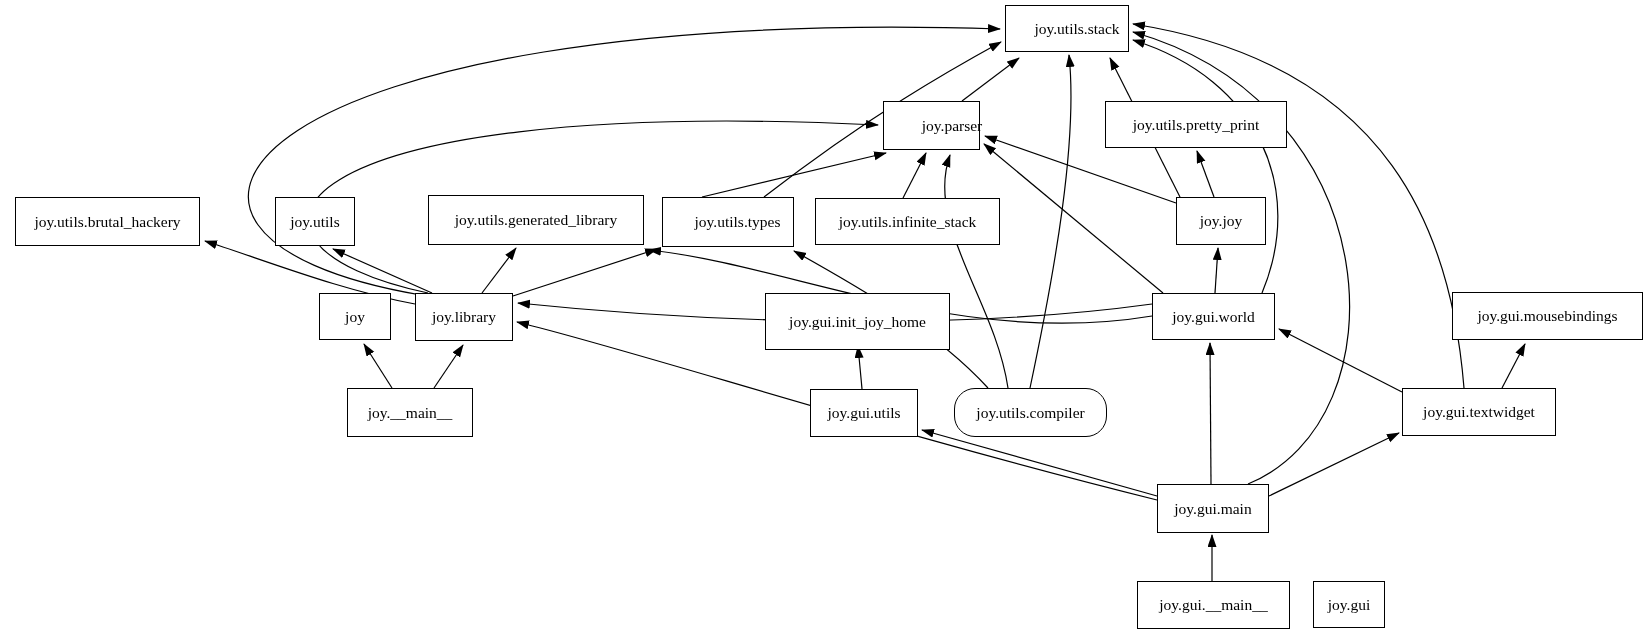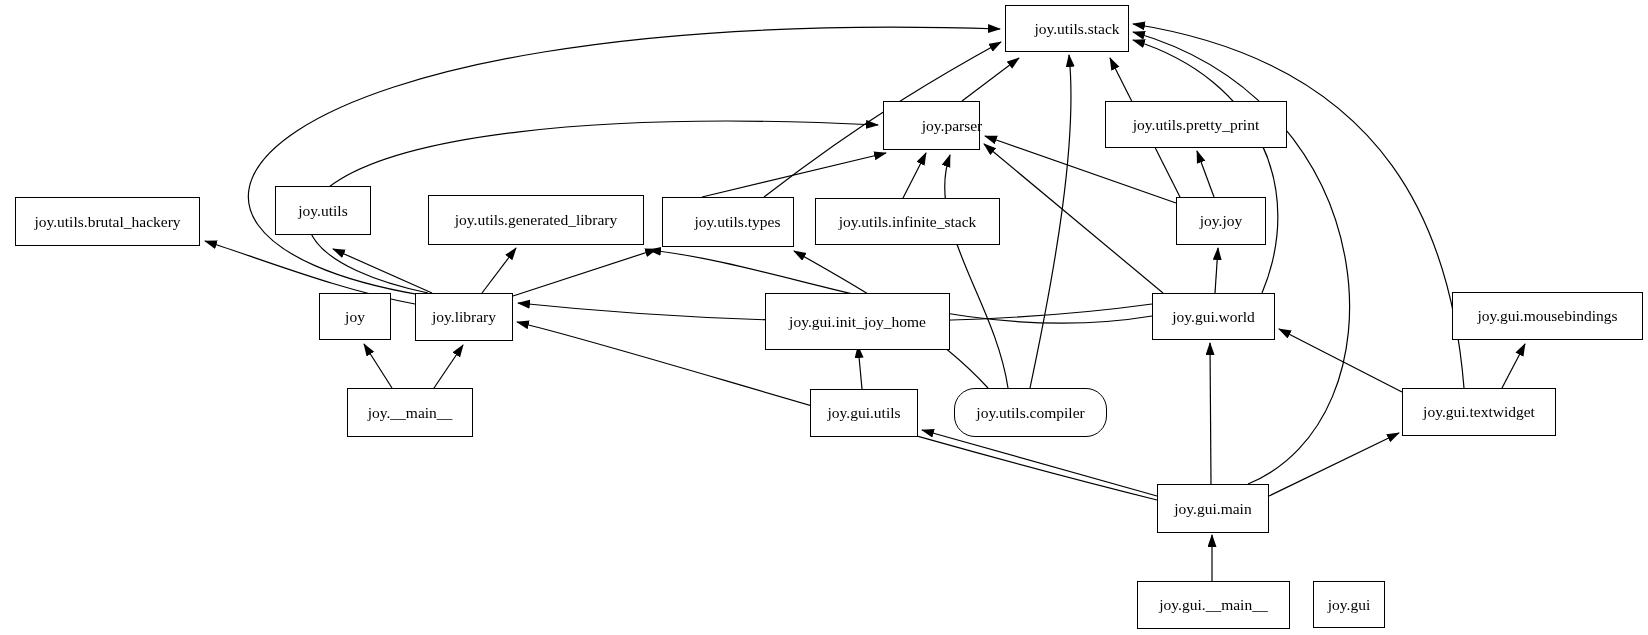--- a/index.html
+++ b/index.html
@@ -92,21 +92,21 @@
       </div>
       <div class="node" style="left: 883px; top: 101px; width: 97px; height: 49px; padding-left: 41px;">
         <span>joy.parser</span>
       </div>
       <div class="node" style="left: 1105px; top: 101px; width: 182px; height: 47px;">
         <span>joy.utils.pretty_print</span>
       </div>
       <div class="node" style="left: 15px; top: 197px; width: 185px; height: 49px;">
         <span>joy.utils.brutal_hackery</span>
       </div>
-      <div class="node" style="left: 275px; top: 186px; width: 96px; height: 49px;">
+      <div class="node" style="left: 275px; top: 197px; width: 80px; height: 49px;">
         <span>joy.utils</span>
       </div>
       <div class="node" style="left: 428px; top: 195px; width: 216px; height: 50px;">
         <span>joy.utils.generated_library</span>
       </div>
       <div class="node" style="left: 662px; top: 197px; width: 132px; height: 50px; padding-left: 19px;">
         <span>joy.utils.types</span>
       </div>
       <div class="node" style="left: 815px; top: 198px; width: 185px; height: 47px;">
         <span>joy.utils.infinite_stack</span>

